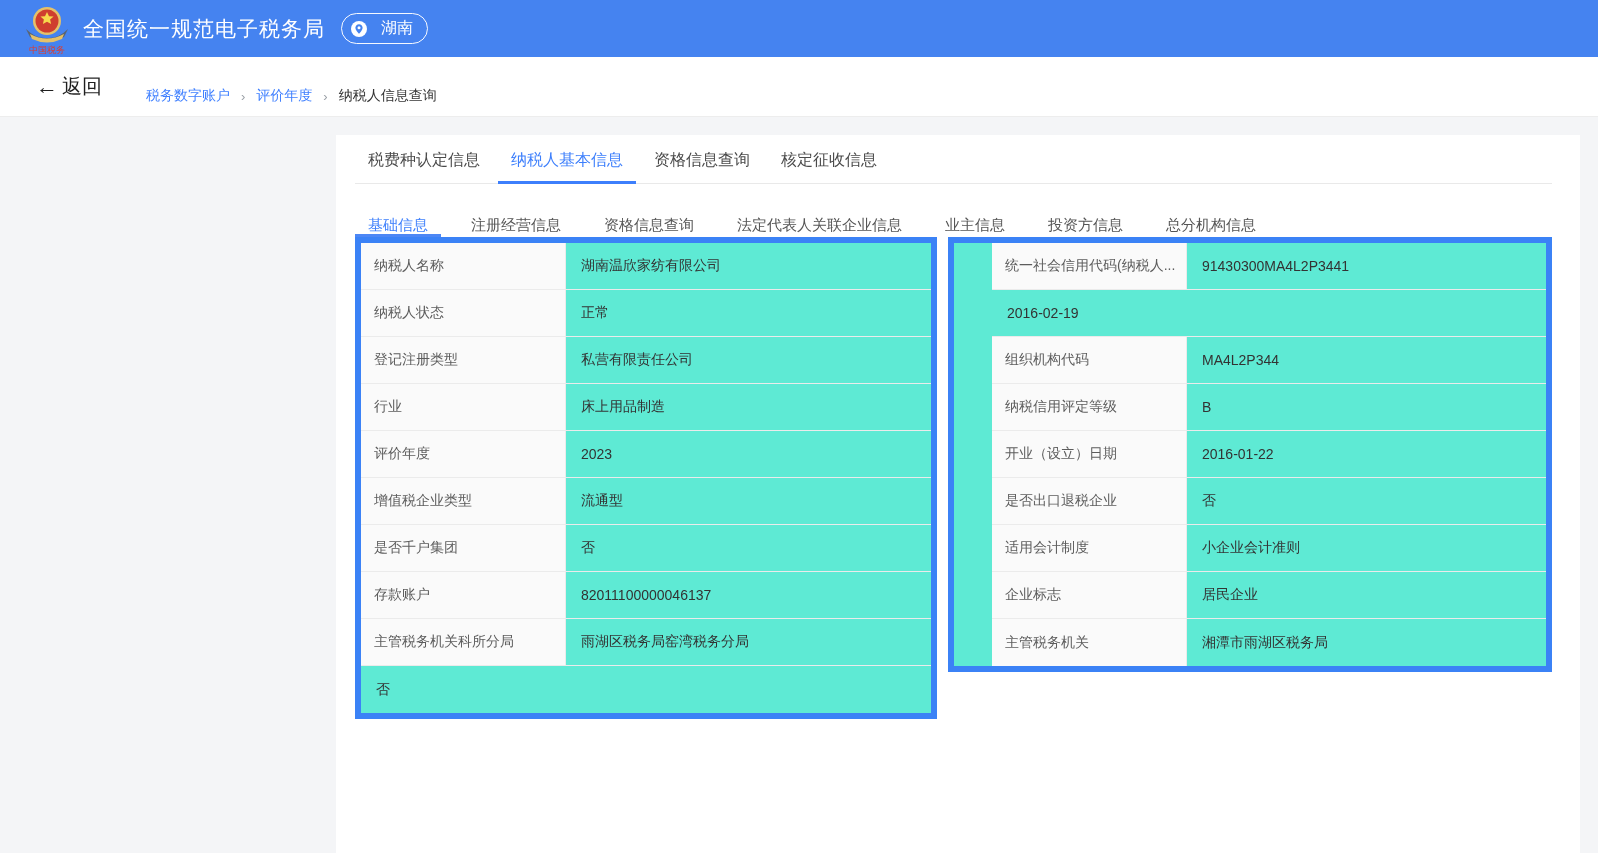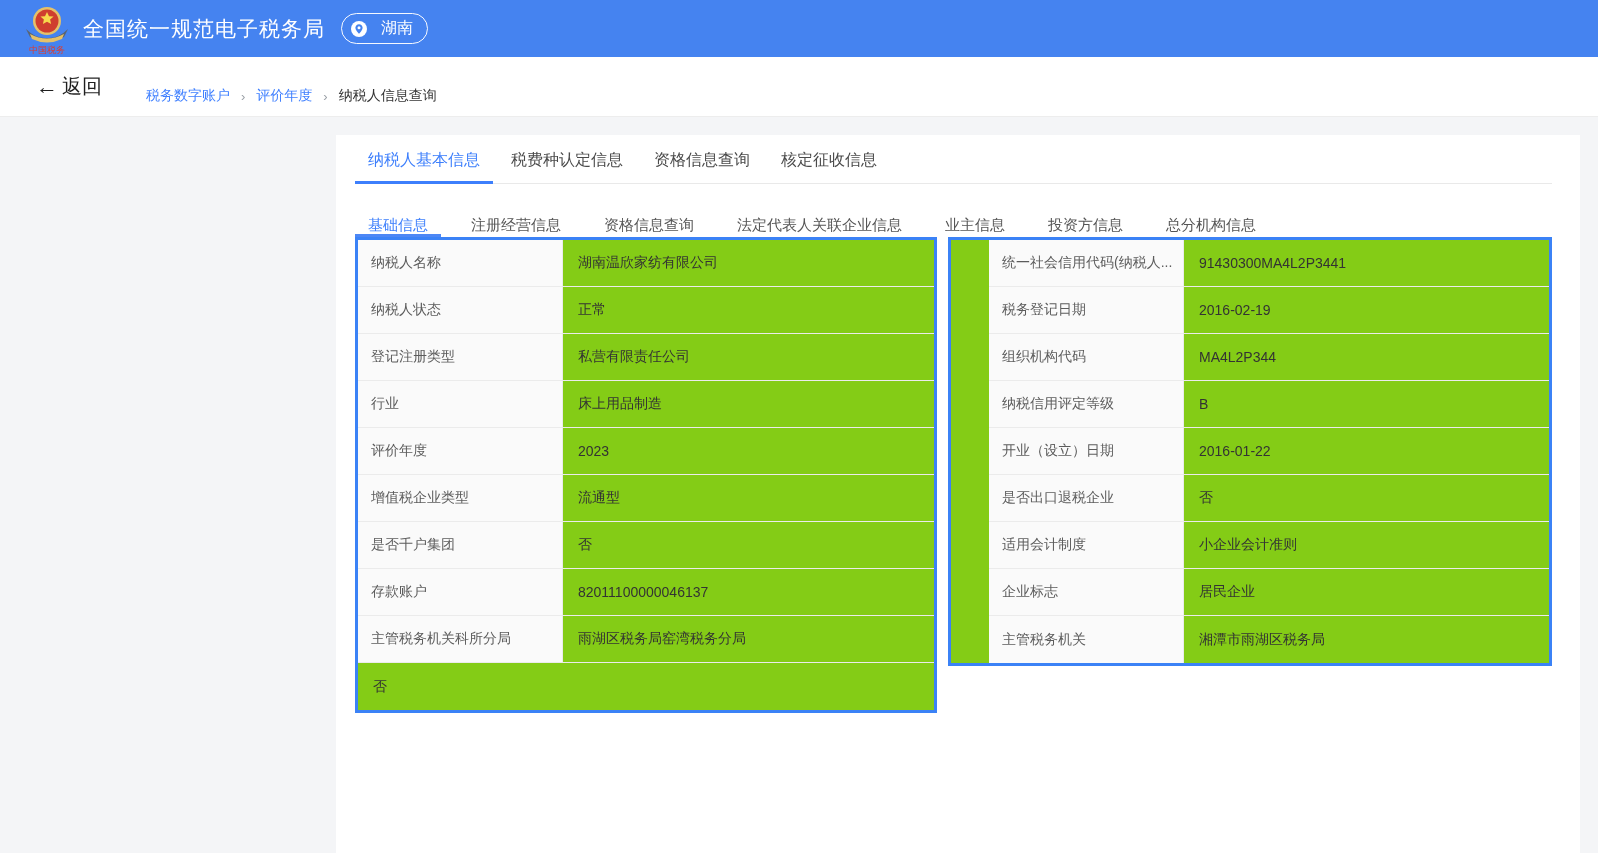--- a/index.html
+++ b/index.html
@@ -47,21 +47,21 @@
   .main-tab.active { color:#3d7ffc; border-bottom-color:#3d7ffc; }
   
   .sub-tabs { display:flex; height:53px; }
   .sub-tab {
     line-height:50px; padding:16px 13px; margin-right:17px; font-size:15px;
     color:#555; cursor:pointer; border-bottom:3px solid transparent;
   }
   .sub-tab.active { color:#3d7ffc; border-bottom-color:#4d87f5; }
   
   .tables-wrap { display:flex; align-items:flex-start; gap:11px; }
-  .info-table { border:3px solid #3b82f6; background:#84cc16; font-size:14px; }
+  .info-table { border:6px solid #3b82f6; background:#5eead4; font-size:14px; }
   .info-table.left { width:582px; }
   .info-table.right { width:604px;padding-left:38px; }
   .info-row { display:flex; border-bottom:1px solid #ebebeb; min-height:47px; align-items:stretch; }
   .info-row:last-child { border-bottom:none; }
   .cell-label {
     background:#fafafa; color:#5c5c5c; border-right:1px solid #ebebeb;
     display:flex; align-items:center; padding:0 13px; flex-shrink:0;
     white-space:nowrap; overflow:hidden;
   }
   .info-table.left .cell-label { width:205px; }
@@ -115,23 +115,23 @@
 
       </span>
     </div>
 </nav>
 
 <main class="main-area">
   <section class="content-card">
 
     <div class="main-tabs">
 
+        <div class="main-tab">税费种认定信息</div>
+
         <div class="main-tab active">纳税人基本信息</div>
-
-        <div class="main-tab">税费种认定信息</div>
 
         <div class="main-tab">资格信息查询</div>
 
         <div class="main-tab">核定征收信息</div>
       </div>
 
     <div class="sub-tabs">
 
         <div class="sub-tab active">基础信息</div>
 
@@ -201,21 +201,20 @@
           </div>
         </div>
       <div class="info-table right">
 
           <div class="info-row">
             <div class="cell-label">统一社会信用代码(纳税人...</div>
             <div class="cell-value">91430300MA4L2P3441</div>
           </div>
 
           <div class="info-row">
-            <div class="cell-label">税务登记日期</div>
             <div class="cell-value">2016-02-19</div>
           </div>
 
           <div class="info-row">
             <div class="cell-label">组织机构代码</div>
             <div class="cell-value">MA4L2P344</div>
           </div>
 
           <div class="info-row">
             <div class="cell-label">纳税信用评定等级</div>

